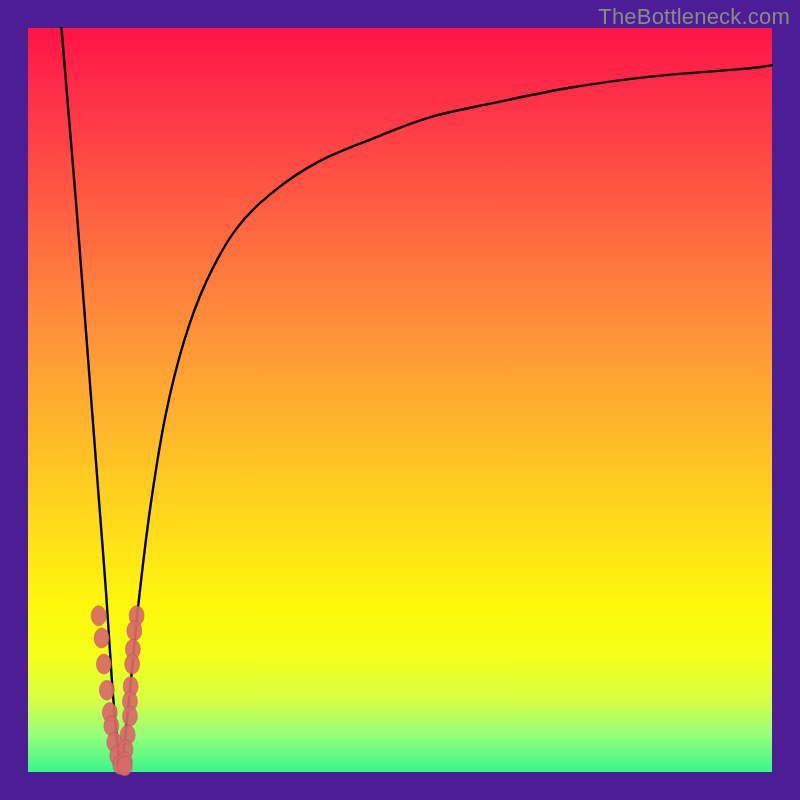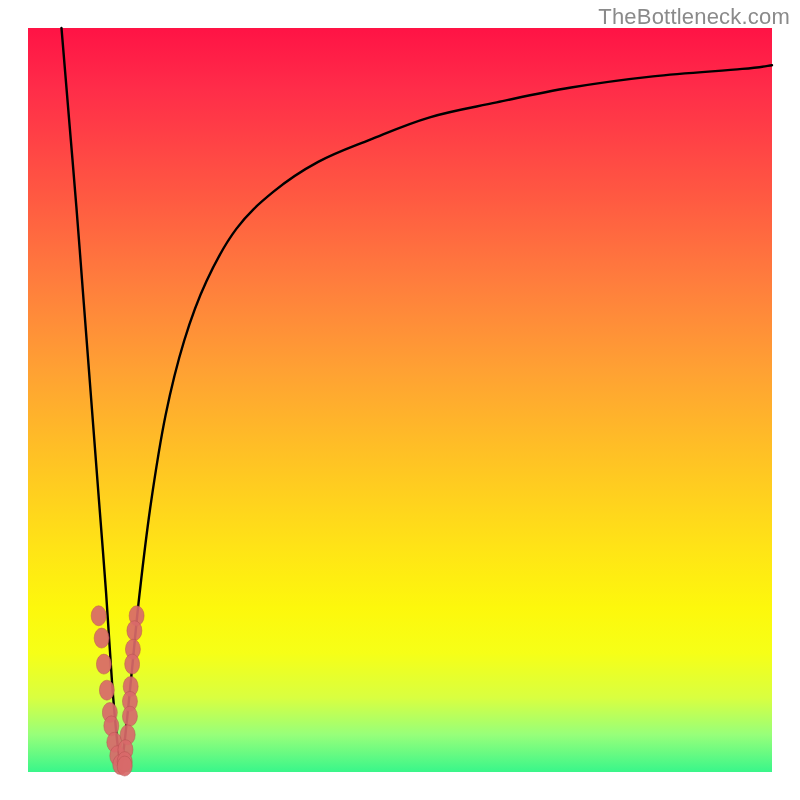--- a/index.html
+++ b/index.html
@@ -9,21 +9,21 @@
     height: 800px;
     overflow: hidden;
     background: #000;
   }
   .frame {
     position: absolute;
     left: 0;
     top: 0;
     width: 800px;
     height: 800px;
-    background: #ffffff;
+    background: #4c1d95;
   }
   .plot-area {
     position: absolute;
     left: 28px;
     top: 28px;
     width: 744px;
     height: 744px;
     
     background: linear-gradient(to bottom,
       #ff1345 0%,

